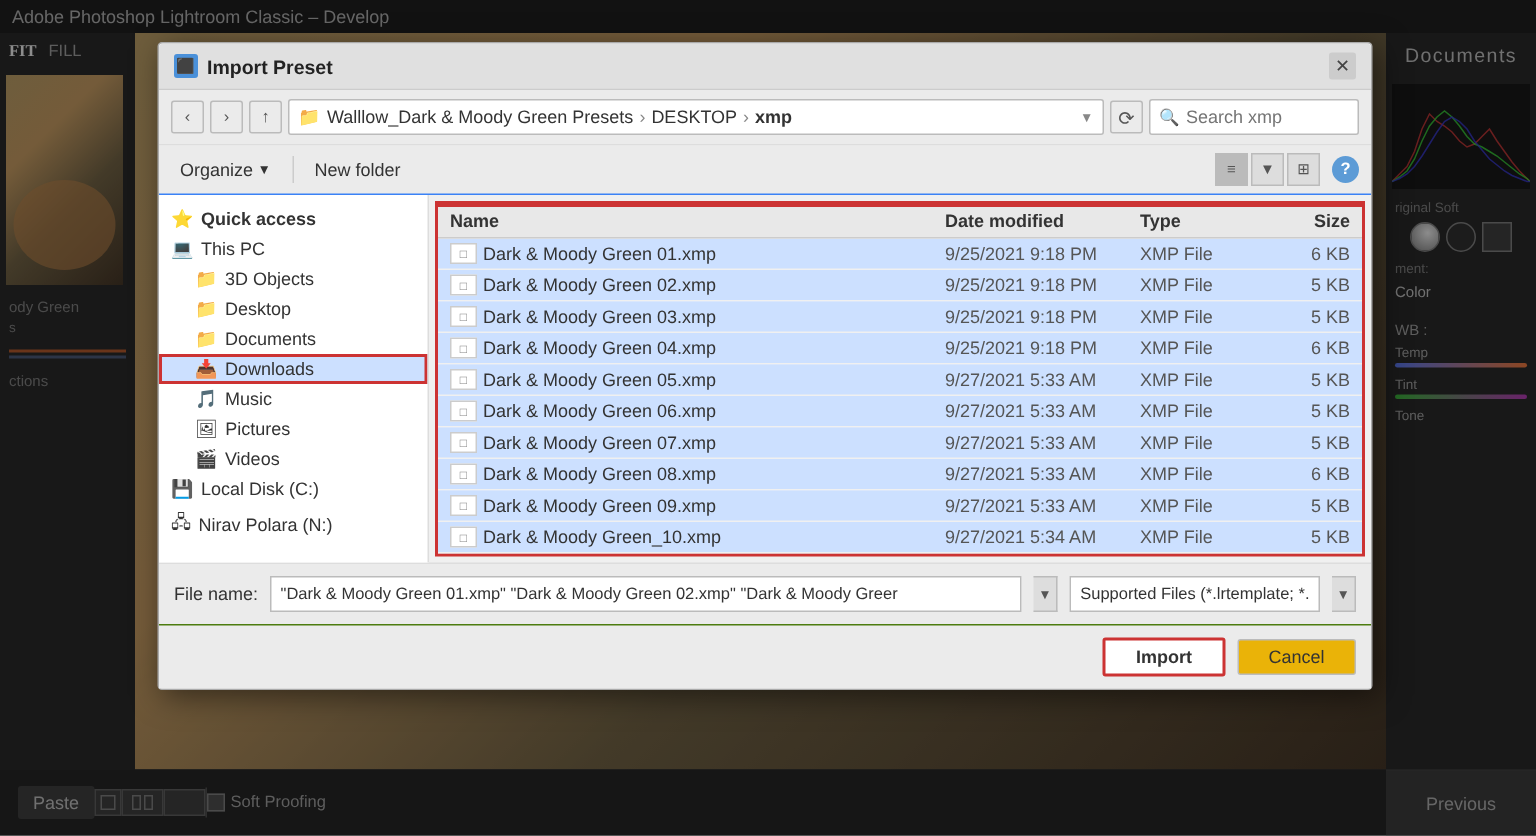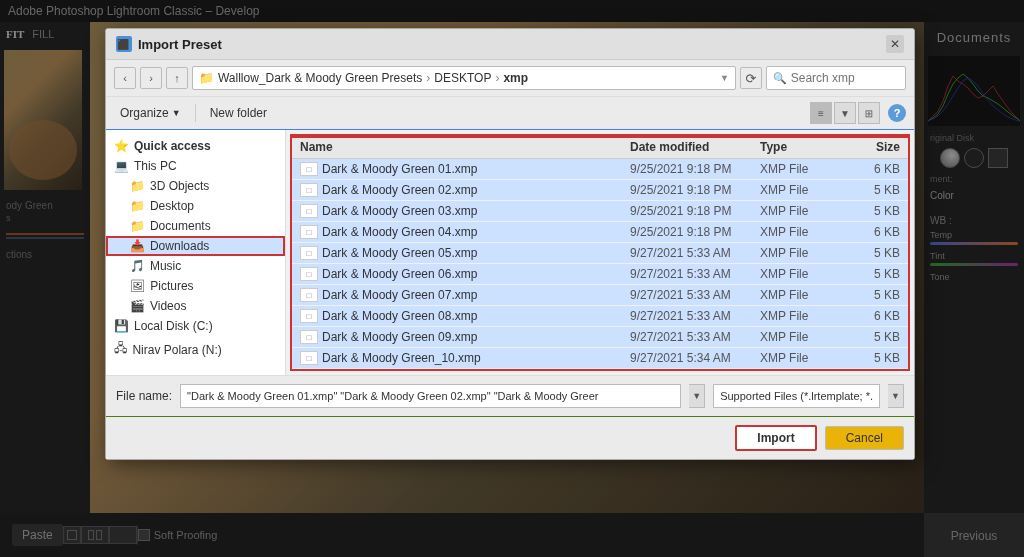--- a/index.html
+++ b/index.html
@@ -617,21 +617,21 @@
       <span style="color:#ccc;font-size:13px;letter-spacing:1px;">Documents</span>
     </div>
     <div style="margin:4px; height:70px; background:#1a1a1a; overflow:hidden;">
       <svg width="92" height="70" viewBox="0 0 92 70">
         <rect x="0" y="0" width="92" height="70" fill="#1a1a1a"></rect>
         <polyline points="0,65 5,60 10,55 15,45 20,30 25,20 30,25 35,28 40,32 45,38 50,42 55,40 60,35 65,30 70,38 75,45 80,52 85,58 90,63 92,65" fill="none" stroke="#e84040" stroke-width="1" opacity="0.8"></polyline>
         <polyline points="0,65 5,62 10,58 15,50 20,38 25,28 30,22 35,18 40,22 45,28 50,35 55,40 60,42 65,45 70,48 75,52 80,56 85,60 90,63 92,65" fill="none" stroke="#40e840" stroke-width="1" opacity="0.8"></polyline>
         <polyline points="0,65 5,63 10,60 15,55 20,48 25,40 30,32 35,25 40,22 45,25 50,30 55,38 60,44 65,50 70,54 75,58 80,61 85,63 90,65 92,65" fill="none" stroke="#4040e8" stroke-width="1" opacity="0.8"></polyline>
       </svg>
     </div>
-    <div style="padding:3px 6px; color:#888; font-size:9px;">riginal Disk</div>
+    <div style="padding:3px 6px; color:#888; font-size:9px;">riginal Soft</div>
     <div style="padding:2px 6px; display:flex; gap:4px; justify-content:center;">
       <div style="width:20px;height:20px;border-radius:50%;border:1px solid #888;background:radial-gradient(circle at 60% 35%,#fff,#888);"></div>
       <div style="width:20px;height:20px;border-radius:50%;border:1px solid #888;background:#333;"></div>
       <div style="width:20px;height:20px;border:1px solid #888;background:#444;"></div>
     </div>
     <div style="padding:4px 6px; color:#888; font-size:9px;">ment:</div>
     <div style="padding:2px 6px; color:#ccc; font-size:10px;">Color</div>
     <div style="padding:2px 6px; color:#aaa; font-size:10px;margin-top:10px;">WB :</div>
     <div style="padding:2px 6px;">
       <div style="color:#aaa;font-size:9px;">Temp</div>

